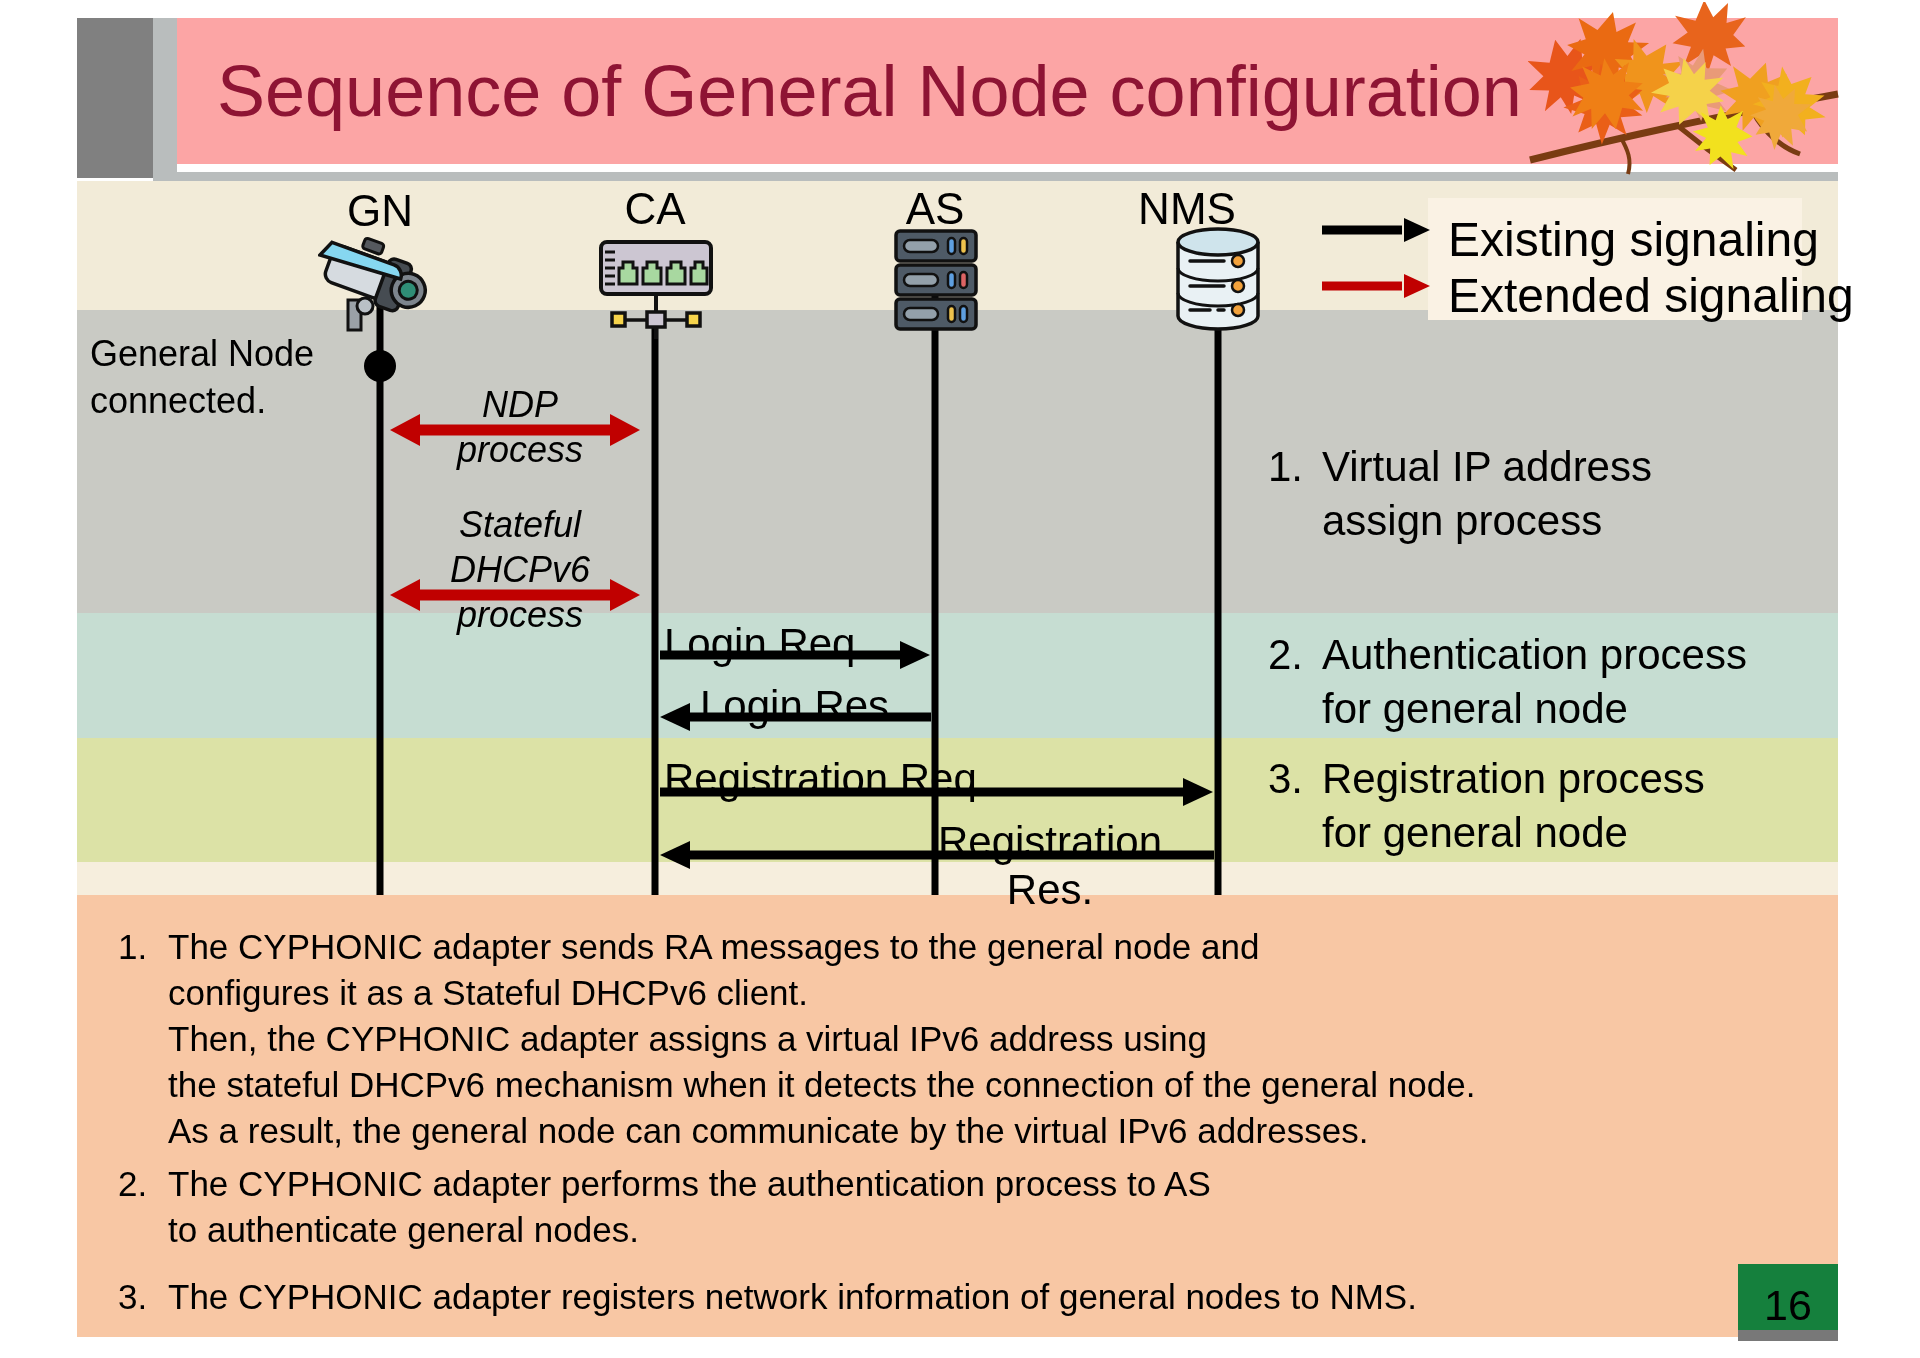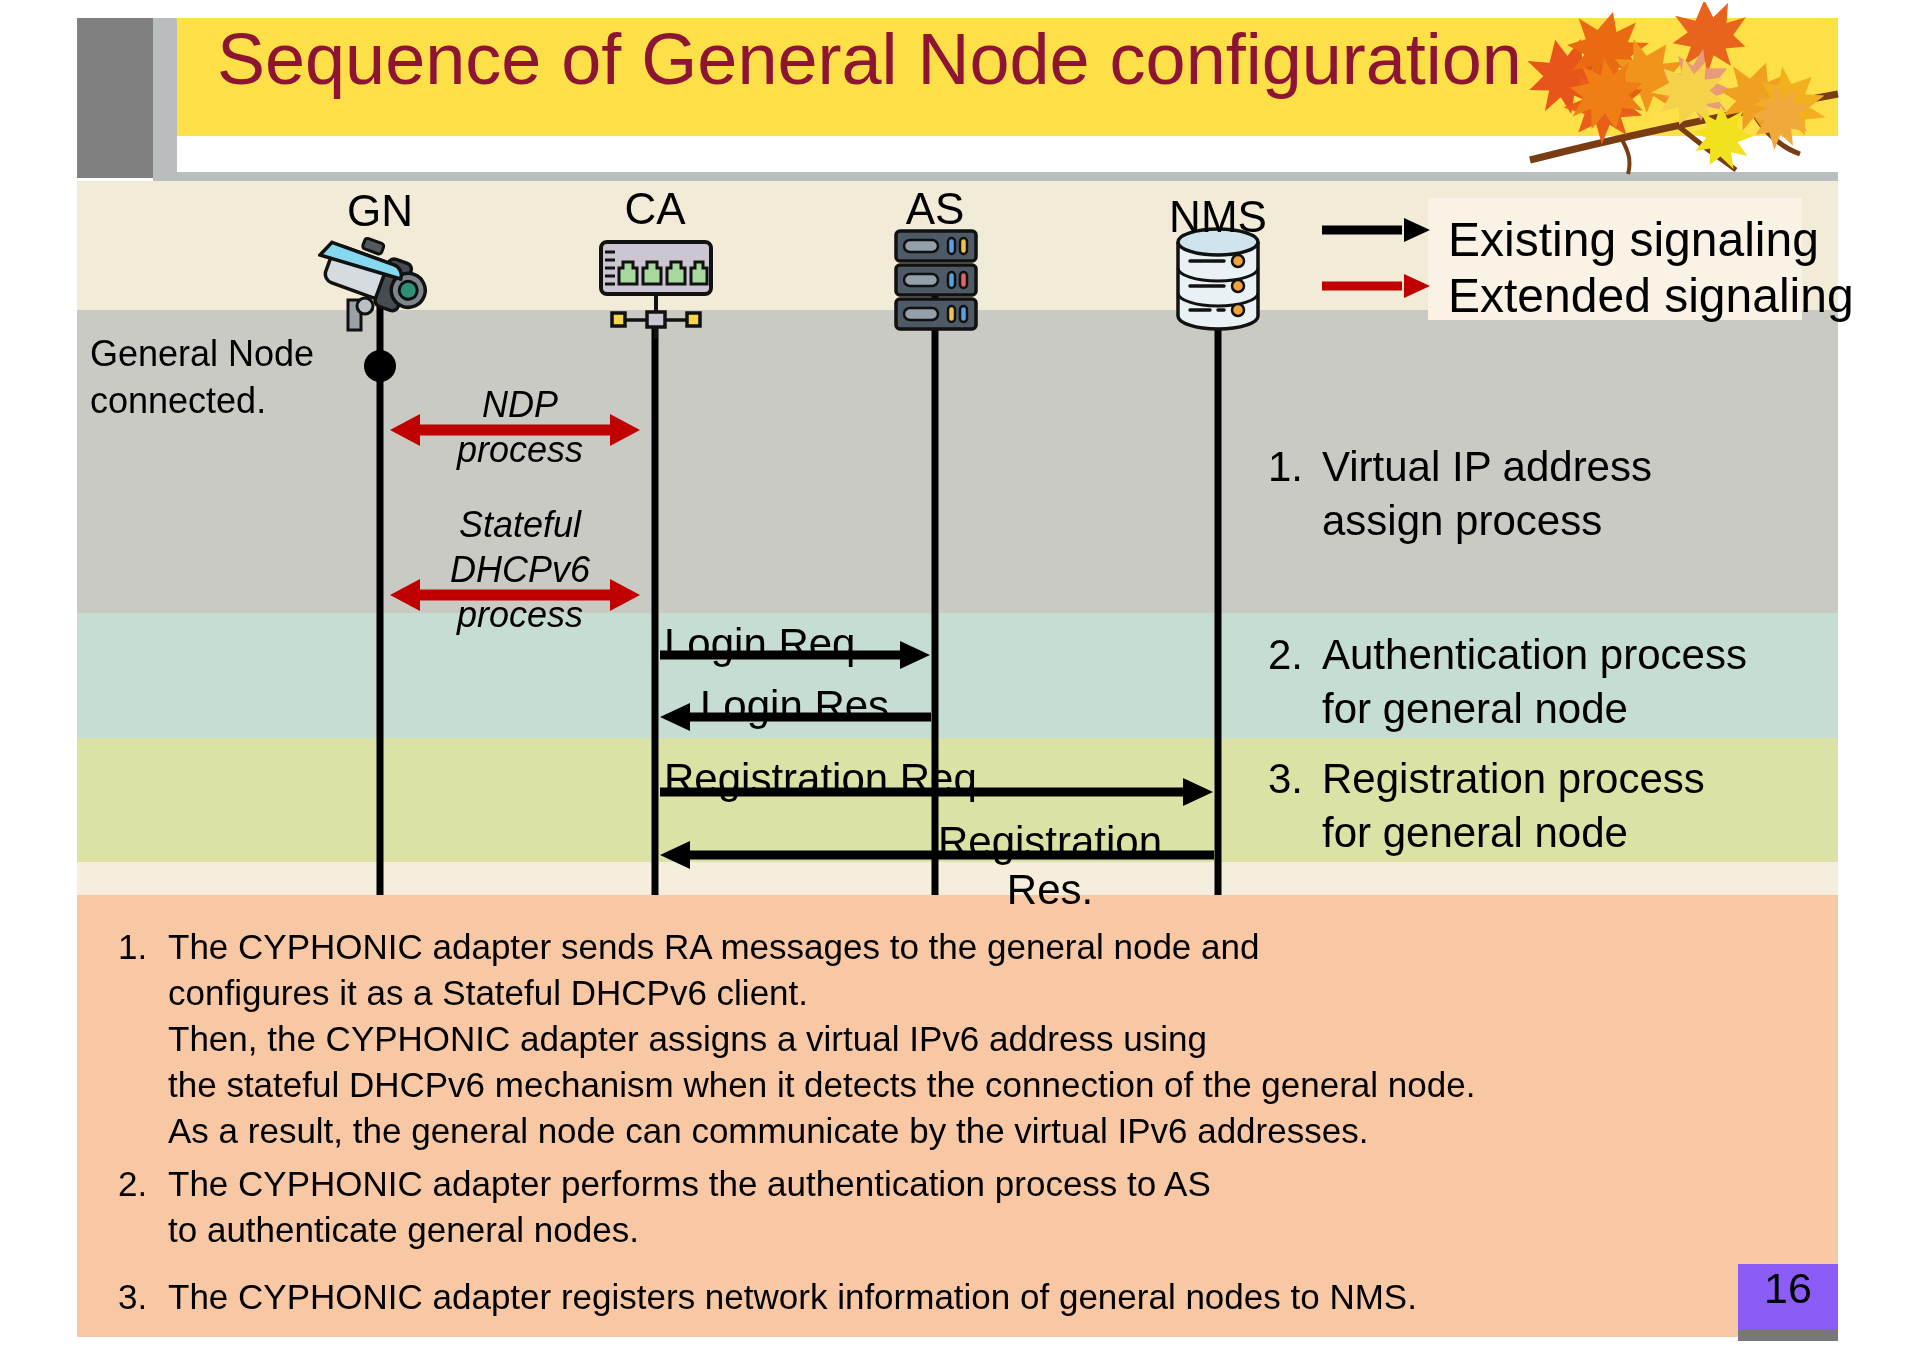--- a/index.html
+++ b/index.html
@@ -6,22 +6,22 @@
   body{
     width:1920px;height:1358px;position:relative;background:#ffffff;
     font-family:"Liberation Sans", sans-serif;color:#000;overflow:hidden;
   }
   .abs{position:absolute;}
   .pre{white-space:pre-line;}
 
   
   #gray-block{left:77px;top:18px;width:76px;height:160px;background:#808080;}
   #silver-vert{left:153px;top:18px;width:24px;height:162px;background:#b9bdbd;}
-  #title-panel{left:177px;top:18px;width:1661px;height:118px;background:#fde047;
-    display:flex;box-sizing:border-box;padding-left:40px;}
+  #title-panel{left:177px;top:18px;width:1661px;height:146px;background:#fca5a5;
+    display:flex;align-items:center;box-sizing:border-box;padding-left:40px;}
   #title-text{font-size:72px;color:#8e1434;letter-spacing:0px;}
   #silver-horz{left:153px;top:172px;width:1685px;height:9px;background:#b9bdbd;}
   #leaves{left:1528px;top:2px;}
 
   
   .band{left:77px;width:1761px;}
   #band-cream-top{top:181px;height:129px;background:#f2ebd8;}
   #band-gray{top:310px;height:303px;background:#c9cac4;}
   #band-teal{top:613px;height:125px;background:#c6ddd2;}
   #band-yellow{top:738px;height:124px;background:#dce2a6;}
@@ -34,21 +34,21 @@
   #legend-label-existing{left:1448px;top:212px;}
   #legend-label-extended{left:1448px;top:268px;}
   #legend-arrow-existing{left:1320px;top:217px;}
   #legend-arrow-extended{left:1320px;top:273px;}
 
   
   .actor-label{font-size:44px;text-align:center;width:150px;}
   #actor-gn{left:305px;top:186px;}
   #actor-ca{left:580px;top:184px;}
   #actor-as{left:860px;top:184px;}
-  #actor-nms{left:1143px;top:184px;margin-top:8px;}
+  #actor-nms{left:1112px;top:184px;}
   #icon-camera{left:318px;top:224px;}
   #icon-switch{left:585px;top:234px;}
   #icon-server{left:888px;top:228px;}
   #icon-database{left:1166px;top:224px;}
 
   
   #connected-note{left:90px;top:330px;font-size:36px;line-height:47px;}
   .msg{font-size:42px;}
   .msg-process{font-style:italic;font-size:36px;line-height:45px;text-align:center;width:230px;margin-top:43px;}
   #msg-ndp{left:405px;top:339px;}
@@ -64,22 +64,22 @@
   #side-note-2{left:1268px;top:628px;}
   #side-note-3{left:1268px;top:752px;}
 
   .bottom-note{display:flex;font-size:35px;line-height:46px;}
   .bottom-note .num{width:50px;flex:none;}
   #bottom-note-1{left:118px;top:924px;}
   #bottom-note-2{left:118px;top:1161px;}
   #bottom-note-3{left:118px;top:1274px;}
 
   
-  #page-box{left:1738px;top:1264px;width:100px;height:66px;background:#8b5cf6;
-    display:flex;align-items:flex-start;justify-content:center;font-size:43px;}
+  #page-box{left:1738px;top:1264px;width:100px;height:66px;background:#15803d;
+    display:flex;align-items:flex-end;justify-content:center;font-size:43px;}
   #page-strip{left:1738px;top:1330px;width:100px;height:11px;background:#787878;}
 
   svg{display:block;}
 </style>
 </head>
 <body>
 
 <div class="abs" id="gray-block"></div>
 <div class="abs" id="silver-vert"></div>
 <div class="abs" id="title-panel">

